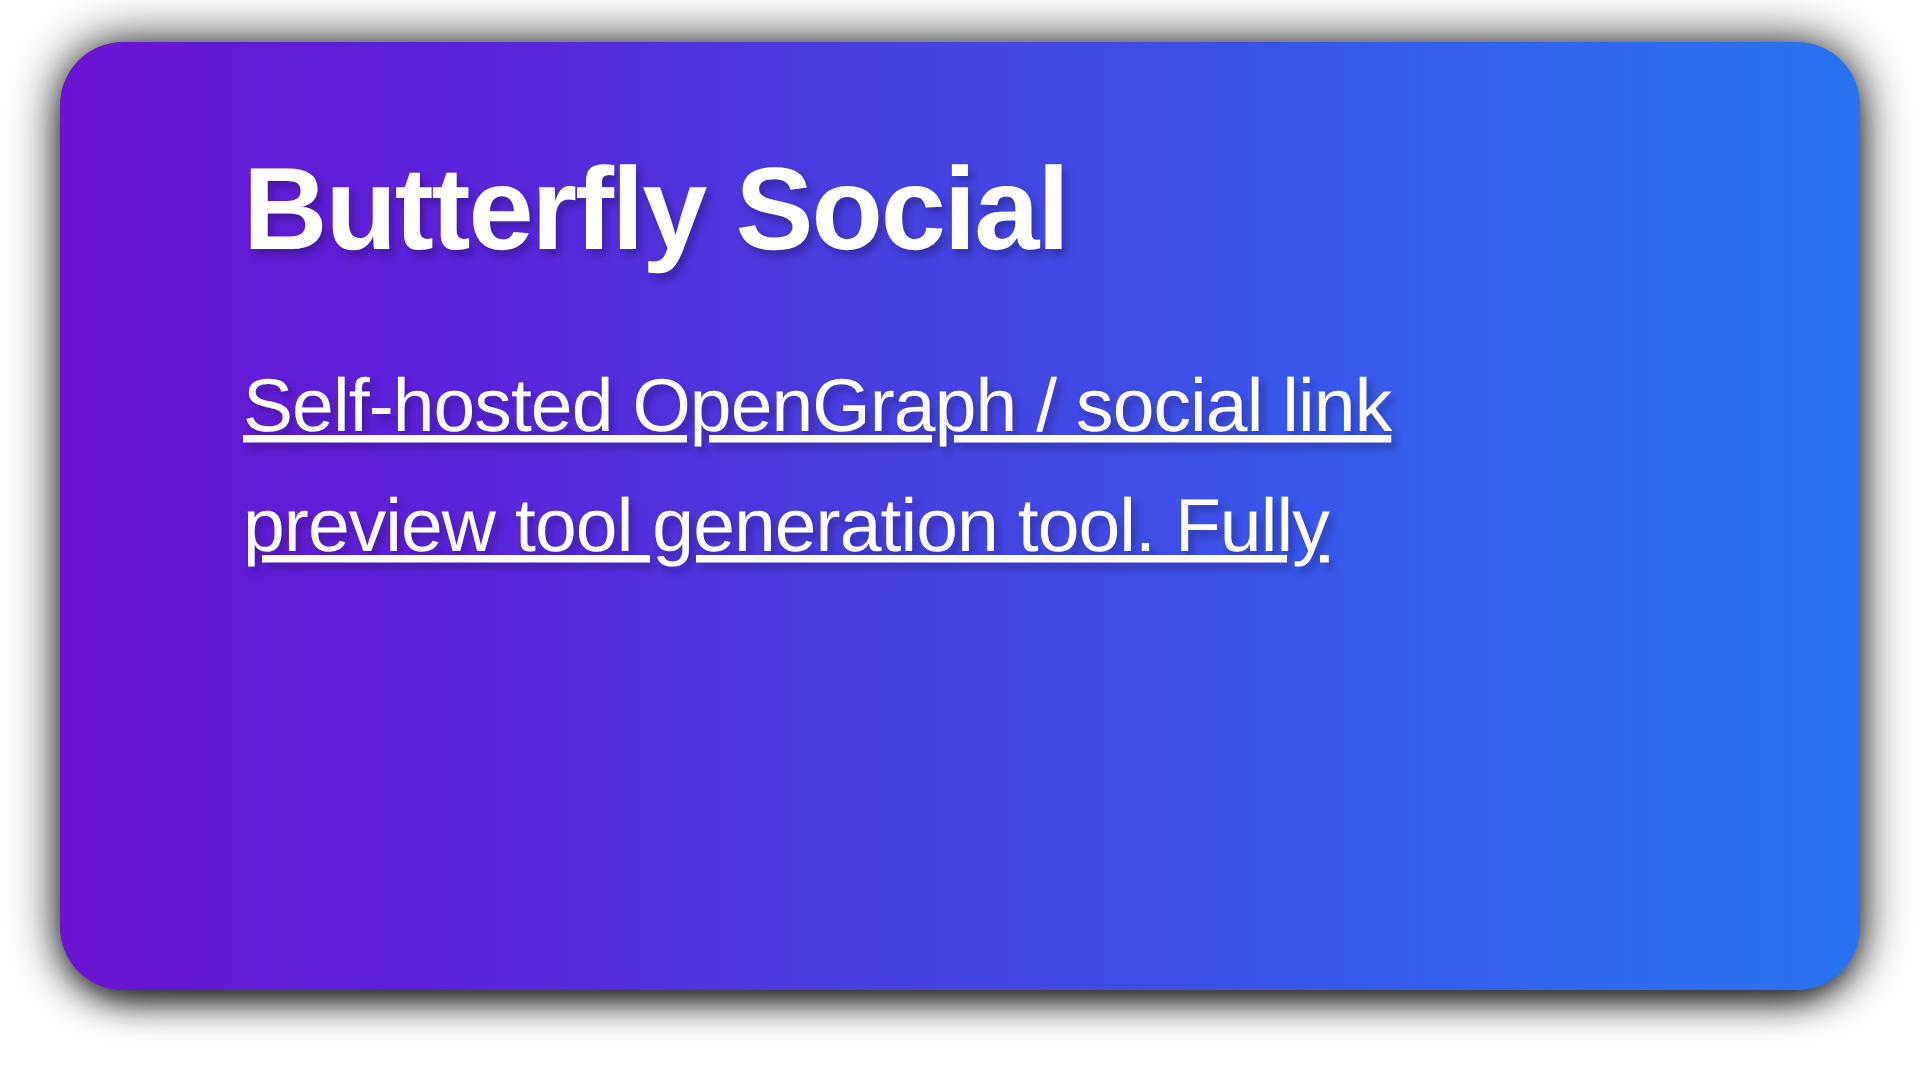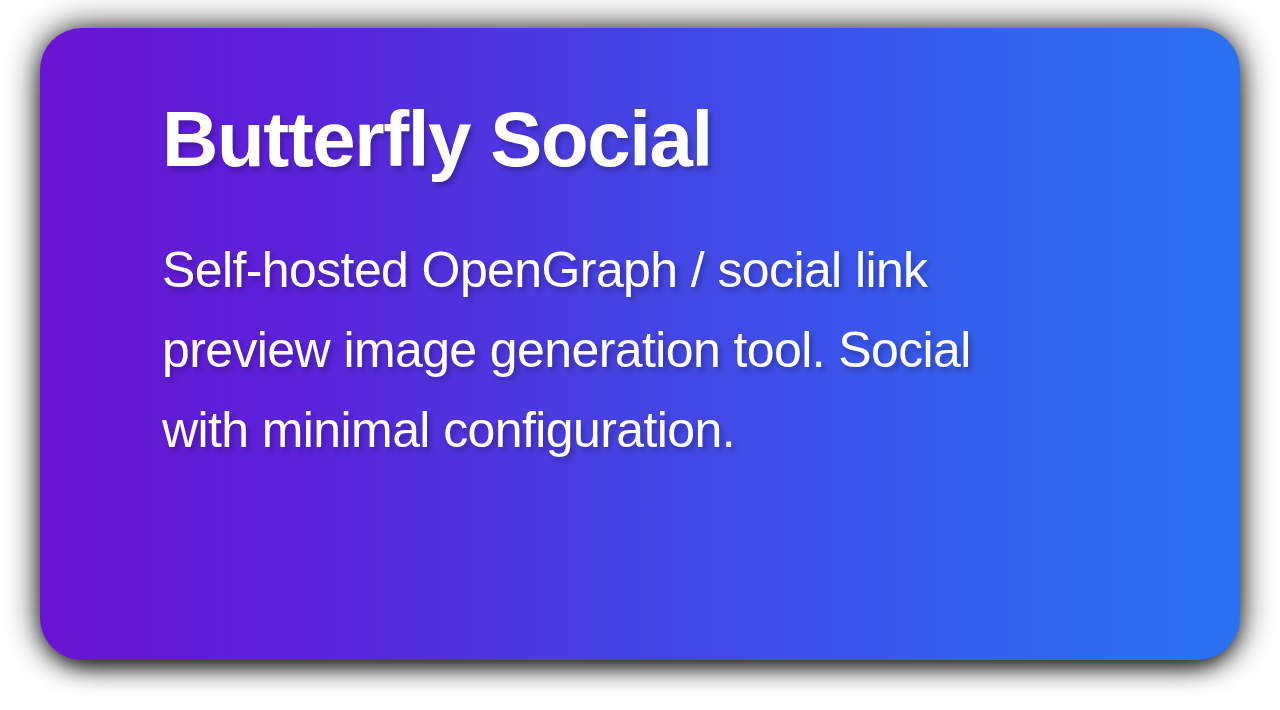--- a/index.html
+++ b/index.html
@@ -79,38 +79,38 @@
     margin: 0;
     padding-top: 42px;
     font-family: "Liberation Sans", sans-serif;
     font-size: 50px;
     font-weight: 400;
     line-height: 80px;
     letter-spacing: -0.6px;
     color: #ffffff;
     text-shadow: 3px 4px 5px rgba(20, 10, 60, 0.30);
     max-width: 960px;
+    text-decoration: underline;
   }
   .card-description .line {
     display: block;
     white-space: nowrap;
   }
 </style>
 </head>
 <body>
 
 <div class="stage">
 
   <div class="card-shadow"></div>
   <div class="card-shadow-2"></div>
 
   <div class="card">
 
     <h1 class="card-title">Butterfly Social</h1>
 
     <p class="card-description">
       <span class="line">Self-hosted OpenGraph / social link</span>
-      <span class="line">preview image generation tool. Social</span>
-      <span class="line">with minimal configuration.</span>
+      <span class="line">preview tool generation tool. Fully</span>
     </p>
 
   </div>
 </div>
 
 </body></html>

